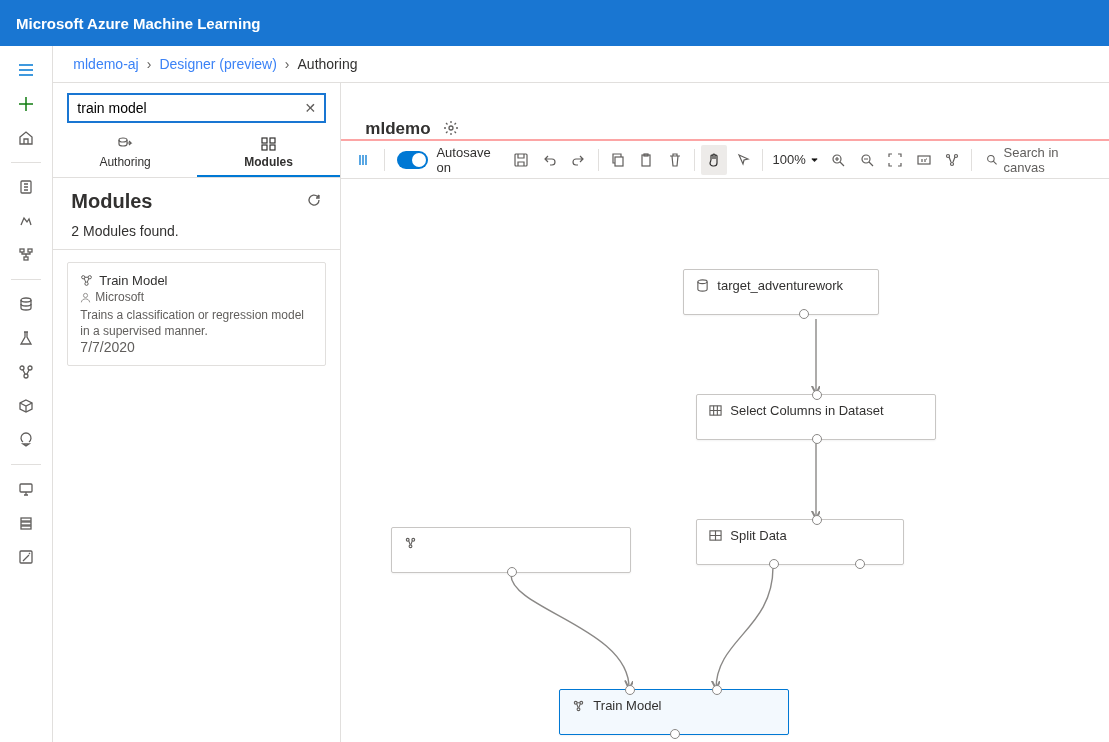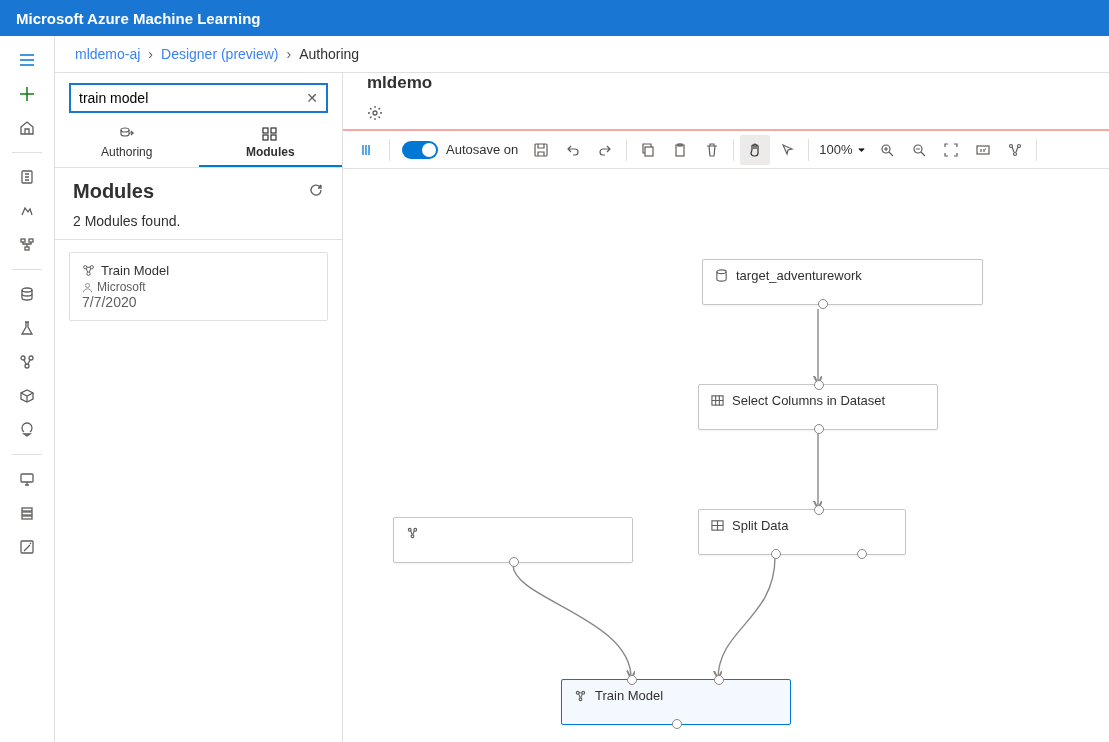--- a/index.html
+++ b/index.html
@@ -1,18 +1,18 @@
 <!DOCTYPE html>
 <html><head>
 <meta charset="utf-8">
 <style>
 * { box-sizing: border-box; margin: 0; padding: 0; }
 body { font-family: "Segoe UI", -apple-system, sans-serif; font-size: 13px; color: #323130; background: #fff; overflow: hidden; width: 1109px; height: 742px; }
 
-.topbar { background: #1976d2; color: #fff; height: 36px; display: flex; align-items: center; padding: 0 16px; font-size: 15px; font-weight: 600; }
+.topbar { background: #1976d2; color: #fff; height: 46px; display: flex; align-items: center; padding: 0 16px; font-size: 15px; font-weight: 600; }
 
 .main { display: flex; height: calc(742px - 36px); }
 
 .leftnav { width: 55px; border-right: 1px solid #e1dfdd; display: flex; flex-direction: column; align-items: center; padding-top: 8px; gap: 2px; }
 .leftnav .navitem { width: 40px; height: 32px; display:flex; align-items:center; justify-content:center; color:#605e5c; cursor:pointer; border-radius:2px; }
 .leftnav .navitem.green { color: #107c10; }
 .leftnav .navitem.blue { color: #0078d4; }
 .leftnav .sep { height: 1px; width: 30px; background: #e1dfdd; margin: 6px 0; }
 
 .content { flex: 1; display: flex; flex-direction: column; }
@@ -40,21 +40,21 @@
 
 .foundtext { padding: 6px 18px 10px; font-size:14px; color:#323130; border-bottom:1px solid #e1dfdd; }
 
 .modulecard { margin: 12px 14px; border:1px solid #e1dfdd; border-radius:2px; padding: 10px 12px; cursor:grab; }
 .modulecard .mtitle { font-size:13px; display:flex; align-items:center; gap:6px; }
 .modulecard .mauthor { font-size:12px; color:#605e5c; display:flex; align-items:center; gap:4px; margin-top:2px; }
 .modulecard .mdesc { font-size:12px; color:#605e5c; margin-top:4px; line-height:1.3; }
 .modulecard .mdate { font-size:14px; color:#605e5c; text-align:left; }
 
 .canvasarea { flex:1; display:flex; flex-direction:column; position:relative; }
-.canvashead { height:56px; display:flex; align-items:flex-start; padding: 0 24px; gap:12px;flex-direction:column; }
+.canvashead { height:56px; display:flex; align-items:flex-end; padding: 0 24px; gap:12px; }
 .canvashead h3 { font-size:17px; font-weight:600; }
 .canvashead .gear { color:#605e5c; cursor:pointer; }
 
 .toolbar { height:40px; border-top:2px solid #fca5a5; border-bottom:1px solid #e1dfdd; display:flex; align-items:center; padding: 0 10px; gap:2px; }
 .toolbar .tbtn { width:30px; height:30px; display:flex; align-items:center; justify-content:center; color:#605e5c; cursor:pointer; border-radius:2px; }
 .toolbar .tbtn.active { background:#edebe9; color:#323130; }
 .toolbar .tsep { width:1px; height:22px; background:#e1dfdd; margin:0 4px; }
 .toggle { width:36px; height:18px; background:#0078d4; border-radius:9px; position:relative; cursor:pointer; margin:0 6px; }
 .toggle::after { content:''; position:absolute; right:2px; top:2px; width:14px; height:14px; background:#fff; border-radius:50%; }
 .toolbar .autosave { font-size:13px; color:#323130; margin-right:6px; }
@@ -225,20 +225,21 @@
               </svg>
               <span>Train Model</span>
             </div>
           <div class="mauthor">
               <svg width="11" height="11" viewBox="0 0 16 16" fill="none" stroke="#8a8886" stroke-width="1.3">
                 <circle cx="8" cy="5" r="3"></circle>
                 <path d="M2 15c0-3 3-5 6-5s6 2 6 5"></path>
               </svg>
               <span>Microsoft</span>
             </div>
+          <div class="mdesc">Trains a classification or regression model in a supervised manner.</div>
           <div class="mdate">7/7/2020</div>
         </div>
       </div>
 
       <div class="canvasarea">
         <div class="canvashead">
           <h3>mldemo</h3>
           <span class="gear"><svg width="16" height="16" viewBox="0 0 16 16" fill="none" stroke="currentColor" stroke-width="1.3">
                 <circle cx="8" cy="8" r="2"></circle>
                 <path d="M8 1v2M8 13v2M1 8h2M13 8h2M3 3l1.5 1.5M11.5 11.5L13 13M13 3l-1.5 1.5M4.5 11.5L3 13"></path>
@@ -330,36 +331,43 @@
             </div>
           <div class="tbtn">
               <svg width="14" height="14" viewBox="0 0 14 14" fill="none" stroke="currentColor" stroke-width="1.2">
                 <circle cx="3" cy="3" r="1.5"></circle>
                 <circle cx="11" cy="3" r="1.5"></circle>
                 <circle cx="7" cy="11" r="1.5"></circle>
                 <path d="M4 4l2 5M10 4l-2 5"></path>
               </svg>
             </div>
           <div class="tsep"></div>
+          <div class="searchcanvas">
+            <svg width="13" height="13" viewBox="0 0 14 14" fill="none" stroke="currentColor" stroke-width="1.3">
+                <circle cx="6" cy="6" r="4"></circle>
+                <path d="M9 9l4 4"></path>
+              </svg>
+            <span>Search in canvas</span>
+          </div>
         </div>
 
         <div class="canvas">
           <svg class="conn">
             <defs>
                 <marker id="arrowhead" markerWidth="7" markerHeight="7" refX="6" refY="3" orient="auto">
                   <path d="M0 0L6 3L0 6" fill="none" stroke="#8a8886" stroke-width="1.2"></path>
                 </marker>
               </defs>
             <path class="arrow" d="M475 140 C475 180, 475 180, 475 215"></path>
             <path class="arrow" d="M475 262 C475 300, 475 300, 475 340"></path>
             <path class="arrow" d="M432 388 C432 450, 375 460, 375 510"></path>
             <path class="arrow" d="M170 396 C170 430, 290 450, 288 510"></path>
           </svg>
 
-          <div class="node" style="left:359px; top:90px; width:281px; height:46px;">
+          <div class="node" style="left:342px; top:90px; width:196px; height:46px;">
             <div class="nh">
                 <svg width="13" height="13" viewBox="0 0 14 14" fill="none" stroke="#605e5c" stroke-width="1.2">
                   <ellipse cx="7" cy="3" rx="5" ry="2"></ellipse>
                   <path d="M2 3v8c0 1.1 2.2 2 5 2s5-.9 5-2V3"></path>
                 </svg>
                 <span>target_adventurework</span>
               </div>
             <div class="port" style="left:115px; bottom:-5px;"></div>
           </div>
 

